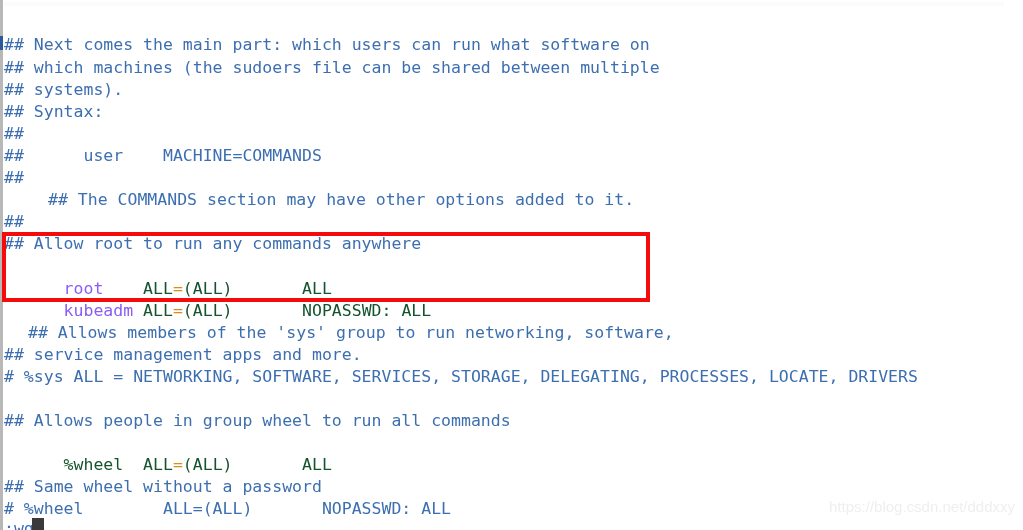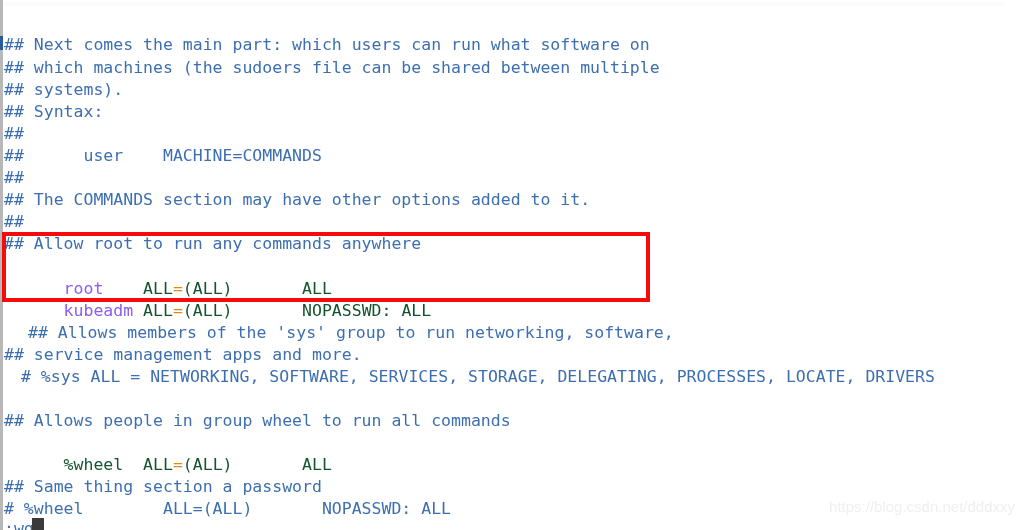--- a/index.html
+++ b/index.html
@@ -121,30 +121,30 @@
   <div id="editor">
 
     <div id="comment-lines">
         <div class="line c-comment" style="top: 22px;">## Next comes the main part: which users can run what software on</div>
         <div class="line c-comment" style="top: 45px;">## which machines (the sudoers file can be shared between multiple</div>
         <div class="line c-comment" style="top: 67px;">## systems).</div>
         <div class="line c-comment" style="top: 89px;">## Syntax:</div>
         <div class="line c-comment" style="top: 111px;">##</div>
         <div class="line c-comment" style="top: 133px;">##      user    MACHINE=COMMANDS</div>
         <div class="line c-comment" style="top: 155px;">##</div>
-        <div class="line c-comment" style="top: 177px;">## The COMMANDS section may have other options added to it.</div>
+        <div class="line c-comment" style="top: 177px; padding-left: 44px;">## The COMMANDS section may have other options added to it.</div>
         <div class="line c-comment" style="top: 199px;">##</div>
         <div class="line c-comment" style="top: 221px;">## Allow root to run any commands anywhere</div>
         <div class="line c-comment" style="top: 310px; padding-left: 24px;">## Allows members of the 'sys' group to run networking, software,</div>
         <div class="line c-comment" style="top: 332px;">## service management apps and more.</div>
-        <div class="line c-comment" style="top: 354px; padding-left: 17px;"># %sys ALL = NETWORKING, SOFTWARE, SERVICES, STORAGE, DELEGATING, PROCESSES, LOCATE, DRIVERS</div>
+        <div class="line c-comment" style="top: 354px;"># %sys ALL = NETWORKING, SOFTWARE, SERVICES, STORAGE, DELEGATING, PROCESSES, LOCATE, DRIVERS</div>
         <div class="line c-comment" style="top: 376px;"></div>
         <div class="line c-comment" style="top: 398px;">## Allows people in group wheel to run all commands</div>
         <div class="line c-comment" style="top: 442px;"></div>
-        <div class="line c-comment" style="top: 464px;">## Same thing section a password</div>
+        <div class="line c-comment" style="top: 464px;">## Same wheel without a password</div>
         <div class="line c-comment" style="top: 486px;"># %wheel        ALL=(ALL)       NOPASSWD: ALL</div>
       </div>
 
     <div class="line" style="top:244px">
       <span class="c-red">root</span><span class="c-plain">    </span><span class="c-purple">ALL</span><span class="c-orange">=</span><span class="c-purple">(ALL)</span><span class="c-plain">       </span><span class="c-purple">ALL</span>
     </div>
 
     <div class="line" style="top:420px">
       <span class="c-purple">%wheel</span><span class="c-plain">  </span><span class="c-purple">ALL</span><span class="c-orange">=</span><span class="c-purple">(ALL)</span><span class="c-plain">       </span><span class="c-purple">ALL</span>
     </div>

